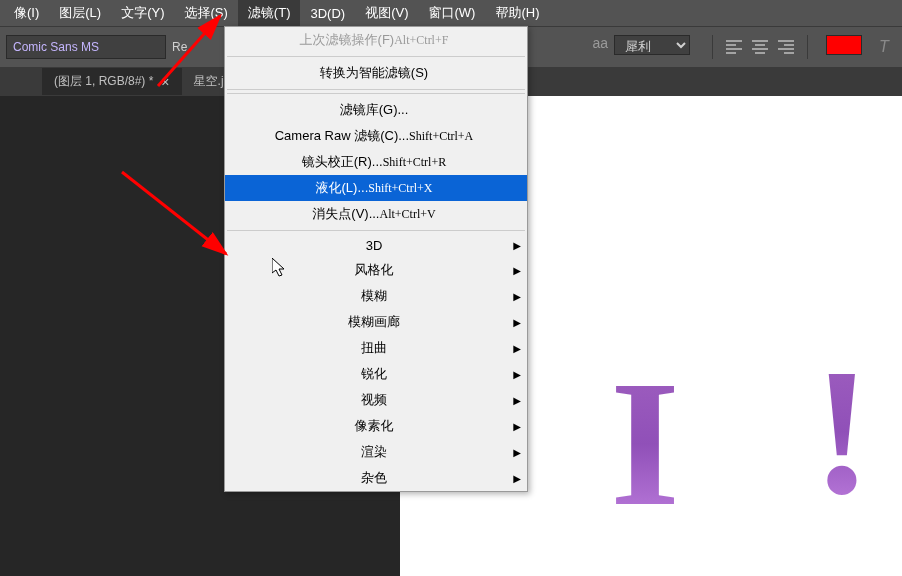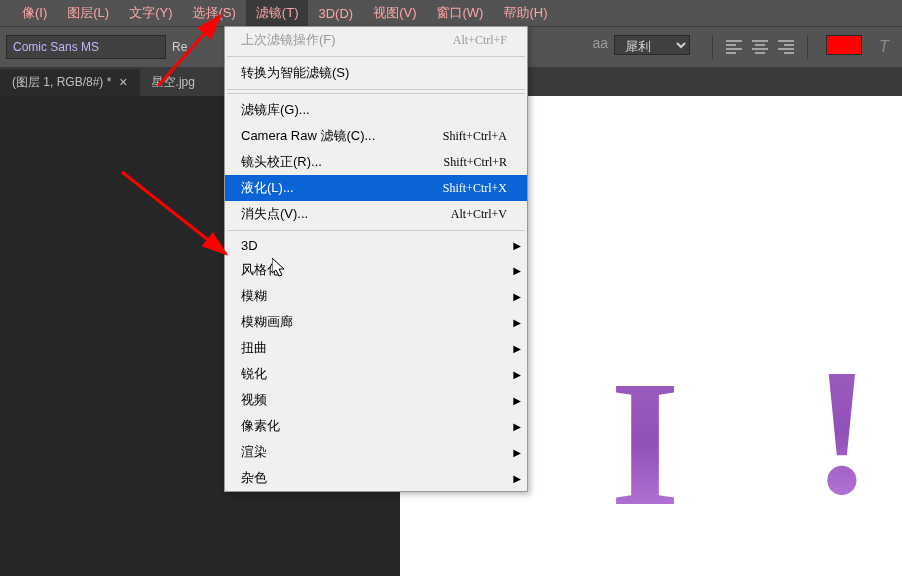--- a/index.html
+++ b/index.html
@@ -10,22 +10,22 @@
       height: 576px;
       overflow: hidden;
       position: relative;
       font-size: 13px;
     }
     .menubar {
       background: #535353;
       height: 26px;
       display: flex;
       align-items: center;
-      padding: 0 12px;
-      color: #fca5a5;
+      padding: 0 4px;
+      color: #ffffff;
     }
     .menubar-item {
       padding: 4px 10px;
       cursor: pointer;
     }
     .menubar-item.active {
       background: #3a3a3a;
     }
     .toolbar {
       background: #535353;
@@ -101,22 +101,23 @@
       align-items: center;
       justify-content: center;
       cursor: pointer;
       font-style: italic;
       font-size: 16px;
     }
     .tabbar {
       background: #3a3a3a;
       height: 28px;
       display: flex;
-      align-items: center;
+      align-items: flex-start;
       color: #c0c0c0;
+      padding-left: 42px;
     }
     .tab {
       padding: 5px 12px;
       font-size: 12px;
       display: flex;
       align-items: center;
       gap: 8px;
     }
     .tab.active {
       background: #2a2a2a;
@@ -171,21 +172,21 @@
       width: 304px;
       background: #f0f0f0;
       border: 1px solid #999;
       box-shadow: 2px 2px 6px rgba(0,0,0,0.3);
       z-index: 100;
       font-size: 13px;
       color: #000;
     }
     .menu-item {
       display: flex;
-      justify-content: space-between;
+      justify-content: center;
       align-items: center;
       padding: 4px 20px 4px 16px;
       cursor: pointer;
       position: relative;
     }
     .menu-item.highlighted {
       background: #0a64d6;
       color: #fff;
     }
     .menu-item.disabled {

